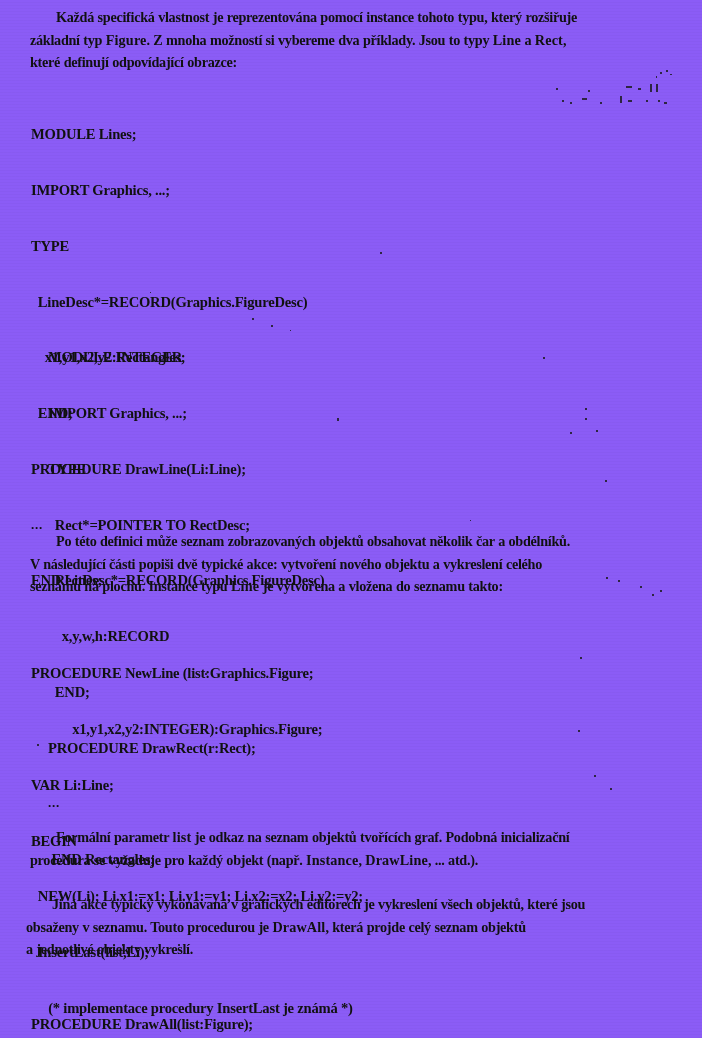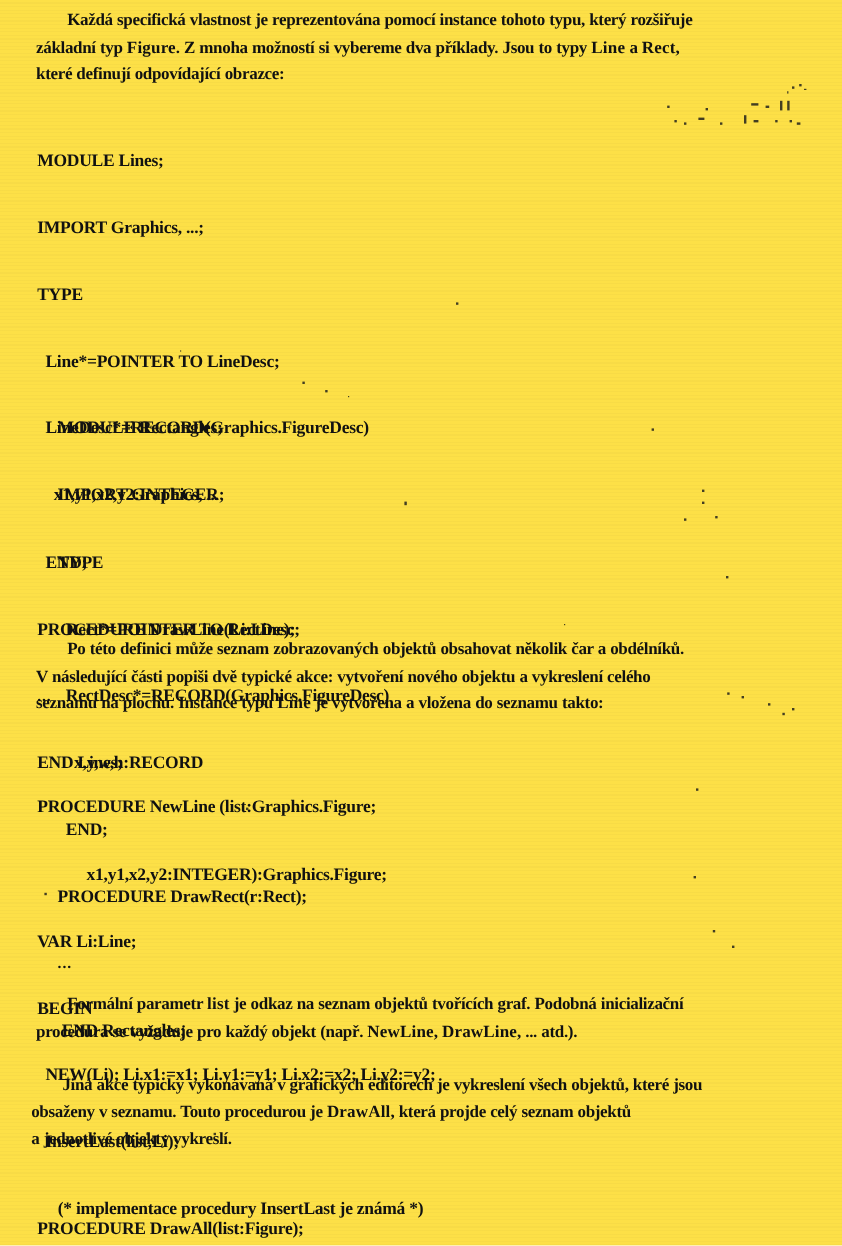--- a/index.html
+++ b/index.html
@@ -6,21 +6,21 @@
   html, body {
     margin: 0;
     padding: 0;
     background: #ffffff;
   }
 
   #page {
     position: relative;
     width: 702px;
     height: 1038px;
-    background: #fde047;
+    background: #8b5cf6;
     overflow: hidden;
     font-family: "Liberation Serif", "DejaVu Serif", serif;
     color: #0a0a0a;
     -webkit-font-smoothing: none;
   }
 
   
   .para {
     position: absolute;
     font-size: 14.2px;
@@ -86,21 +86,20 @@
   <div class="para" style="left:30px; top:6px; width:645px;">
     <span class="ind"></span><span>Každá specifická vlastnost je reprezentována pomocí instance tohoto typu, který rozšiřuje</span><br>
     <span>základní typ </span><b>Figure</b><span>. Z mnoha možností si vybereme dva příklady. Jsou to typy </span><b>Line</b><span> a </span><b>Rect</b><span>,</span><br>
     <span>které definují odpovídající obrazce:</span>
   </div>
 
   <div class="code" style="left:31px; top:88px;">
     <span class="ln">MODULE Lines;</span>
     <span class="ln">IMPORT Graphics, ...;</span>
     <span class="ln">TYPE</span>
-    <span class="ln">  Line*=POINTER TO LineDesc;</span>
     <span class="ln">  LineDesc*=RECORD(Graphics.FigureDesc)</span>
     <span class="ln">    x1,y1,x2,y2:INTEGER</span>
     <span class="ln">  END;</span>
     <span class="ln">PROCEDURE DrawLine(Li:Line);</span>
     <span class="dots">...</span>
     <span class="ln">END Lines;</span>
   </div>
 
   <div class="code" style="left:48px; top:311px;">
     <span class="ln">MODULE Rectangles;</span>
@@ -128,21 +127,21 @@
     <span class="ln">BEGIN</span>
     <span class="ln">  NEW(Li); Li.x1:=x1; Li.y1:=y1; Li.x2:=x2; Li.y2:=y2;</span>
     <span class="ln">  InsertLast(list,Li);</span>
     <span class="ln">     (* implementace procedury InsertLast je známá *)</span>
     
     
   </div>
 
   <div class="para" style="left:30px; top:826px; width:645px;">
     <span class="ind"></span><span>Formální parametr </span><b>list</b><span> je odkaz na  seznam  objektů  tvořících  graf.  Podobná  inicializační</span><br>
-    <span>procedura se vyžaduje pro každý objekt (např. </span><b>NewLine</b><span>, </span><b>DrawLine</b><span>, ... atd.).</span>
+    <span>procedura se vyžaduje pro každý objekt (např. </span><b>Instance</b><span>, </span><b>DrawLine</b><span>, ... atd.).</span>
   </div>
 
   <div class="para" style="left:26px; top:893px; width:645px;">
     <span class="ind"></span><span>Jiná akce typicky vykonávaná v grafických editorech je vykreslení všech objektů, které jsou</span><br>
     <span>obsaženy v seznamu. Touto procedurou je </span><b>DrawAll</b><span>,   která    projde  celý  seznam  objektů</span><br>
     <span>a jednotlivé objekty vykreslí.</span>
   </div>
 
   <div class="code" style="left:31px; top:978px;">
     <span class="ln">PROCEDURE DrawAll(list:Figure);</span>

